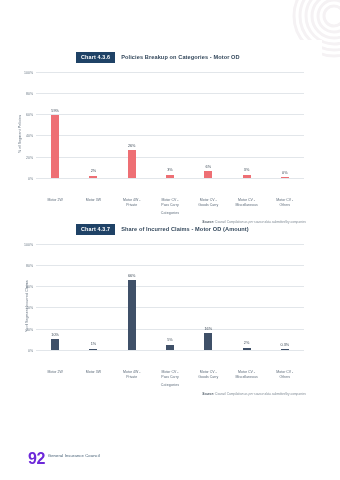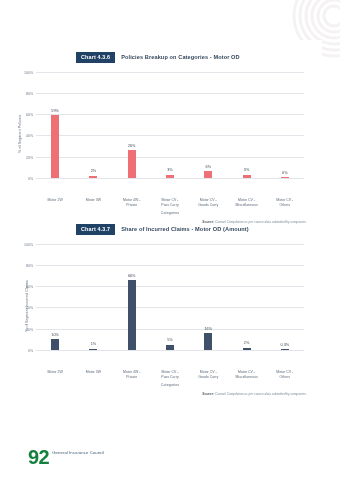--- a/index.html
+++ b/index.html
@@ -170,23 +170,23 @@
   
   .footer {
     position: absolute;
     left: 28px;
     bottom: 14px;
     display: flex;
     align-items: flex-start;
     gap: 3px;
   }
   .page-num {
-    font-size: 20px;
+    font-size: 16px;
     font-weight: bold;
-    color: #15803d;
+    color: #6d28d9;
     line-height: .85;
     letter-spacing: -.5px;
   }
   .footer-brand {
     font-size: 4.2px;
     color: #3d586f;
     margin-top: 1px;
     letter-spacing: .1px;
     white-space: nowrap;
   }

